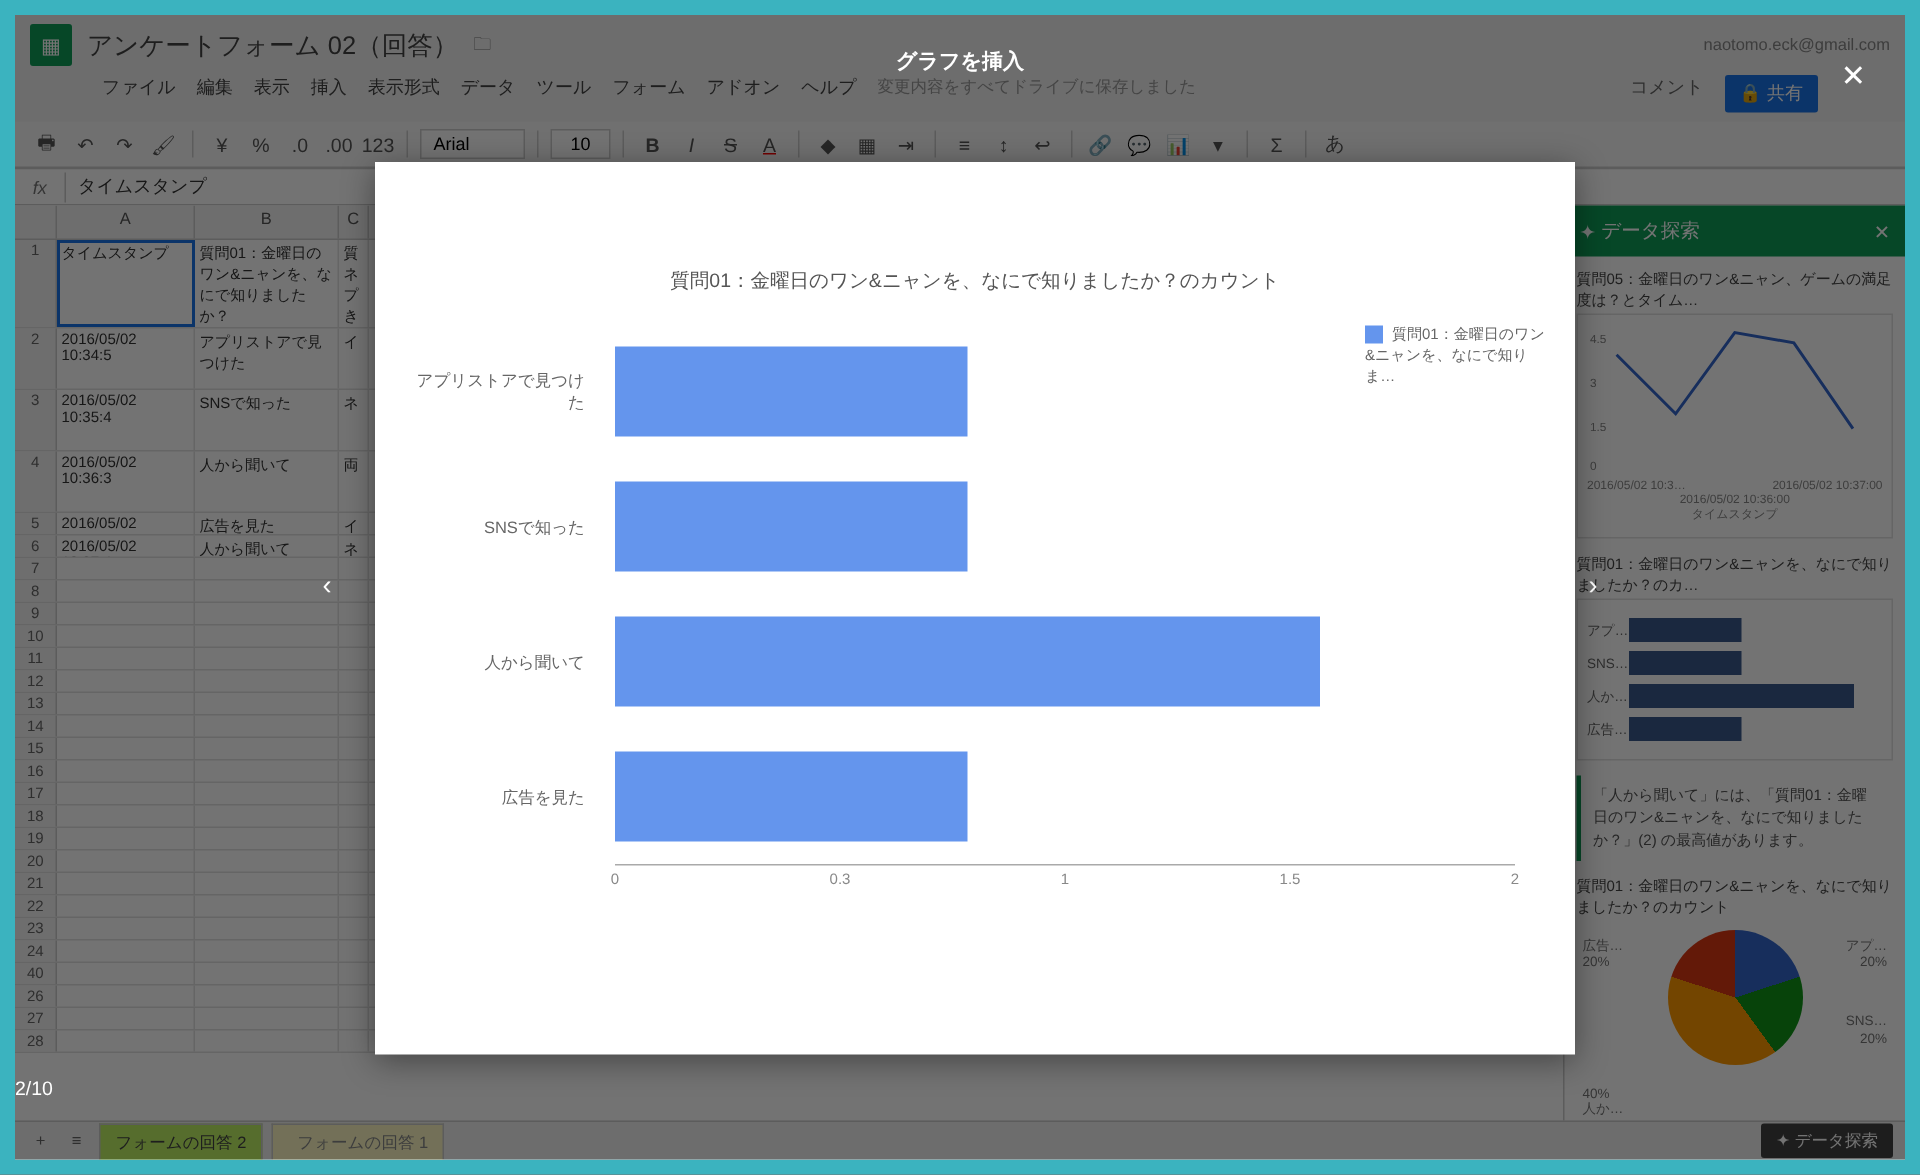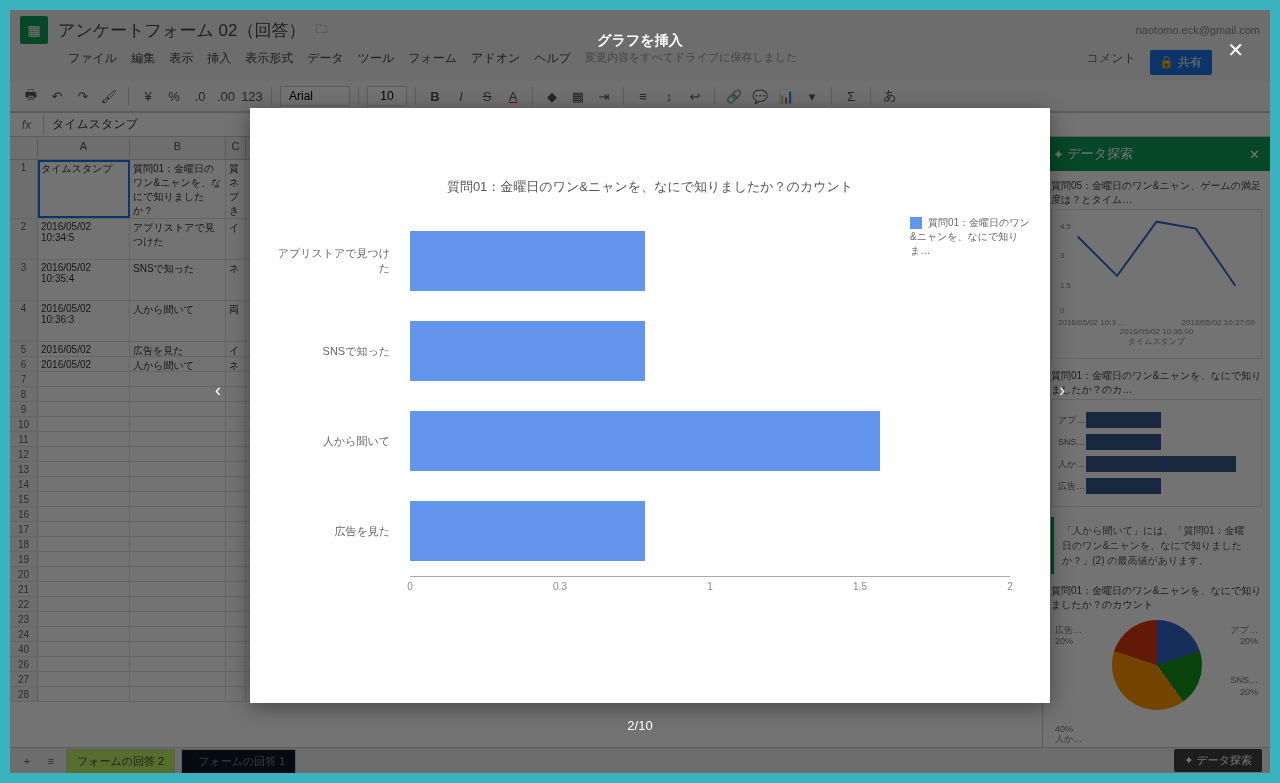--- a/index.html
+++ b/index.html
@@ -45,31 +45,31 @@
 .sp-header .close { margin-left:auto; cursor:pointer;}
 .sp-body { padding:8px; font-size:10px; color:#555; overflow:hidden;}
 .sp-title { font-size:10px; margin-bottom:2px; color:#444;}
 .mini-chart { border:1px solid #e0e0e0; padding:6px; margin-bottom:10px; position:relative; height:150px;}
 .mini-bar { border:1px solid #e0e0e0; padding:6px; margin-bottom:10px;}
 .insight { border-left:3px solid #0f9d58; padding:6px 8px; font-size:10px; line-height:1.5; margin-bottom:10px;}
 .mini-pie { position:relative; height:130px;}
 .pie { width:90px; height:90px; border-radius:50%; background: conic-gradient(#3366cc 0 72deg, #109618 72deg 144deg, #ff9900 144deg 288deg, #dc3912 288deg 360deg); margin:8px auto;}
 .bottom-tabs { position:absolute; bottom:0; left:0; right:0; height:26px; background:#f1f1f1; border-top:1px solid #ccc; display:flex; align-items:center; padding:0 8px; gap:6px; font-size:11px;}
 .tab { background:#bef264; border:1px solid #ccc; border-bottom:none; padding:4px 10px; color:#444;}
-.tab.inactive { background:#0f172a; color:#888;padding-left:16px;}
+.tab.inactive { background:#fef9c3; color:#888;padding-left:16px;}
 .plus-tab { width:18px; text-align:center; color:#666;}
 .explore-pill { margin-left:auto; background:#424242; color:#fff; padding:4px 10px; border-radius:2px; font-size:11px;}
 
 .overlay { position:absolute; inset:0; background:rgba(0,0,0,0.55); }
 .modal-title { position:absolute; top:22px; left:0; right:0; text-align:center; color:#fff; font-size:14px;font-weight:bold;}
 .modal-close { position:absolute; top:28px; right:26px; color:#fff; font-size:20px; cursor:pointer;}
 .modal { position:absolute; top:98px; left:240px; width:800px; height:595px; background:#fff; box-shadow:0 4px 20px rgba(0,0,0,0.4); padding:30px 20px;}
 .nav-l, .nav-r { position:absolute; top:50%; width:24px; height:24px; color:#fff; font-size:18px; cursor:pointer; transform:translateY(-50%); text-align:center;}
 .nav-l { left:196px; } .nav-r { right:196px; }
-.page-ind { position:absolute; bottom:40px; left:0; right:0; text-align:center; color:#fff; font-size:13px;}
+.page-ind { position:absolute; bottom:40px; left:0; right:0; text-align:left; color:#fff; font-size:13px;}
 .chart-title { text-align:center; font-size:13px; color:#555; margin-bottom:20px; margin-top:40px;}
 .chart-area { display:flex; }
 .bars-region { flex:1; position:relative; padding-left:140px; padding-right:20px;}
 .bar-row { display:flex; align-items:center; height:90px;}
 .bar-label { width:130px; text-align:right; font-size:11px; color:#666; padding-right:10px; position:absolute; left:0;}
 .bar-track { position:relative; height:60px; width:100%;}
 .bar-fill { height:100%; background:#6495ed;}
 .axis { position:relative; height:20px; margin-left:140px; margin-right:20px; border-top:1px solid #aaa;}
 .tick { position:absolute; font-size:10px; color:#888; transform:translateX(-50%); top:4px;}
 .legend { font-size:10px; color:#666; width:130px; padding-left:10px;}

